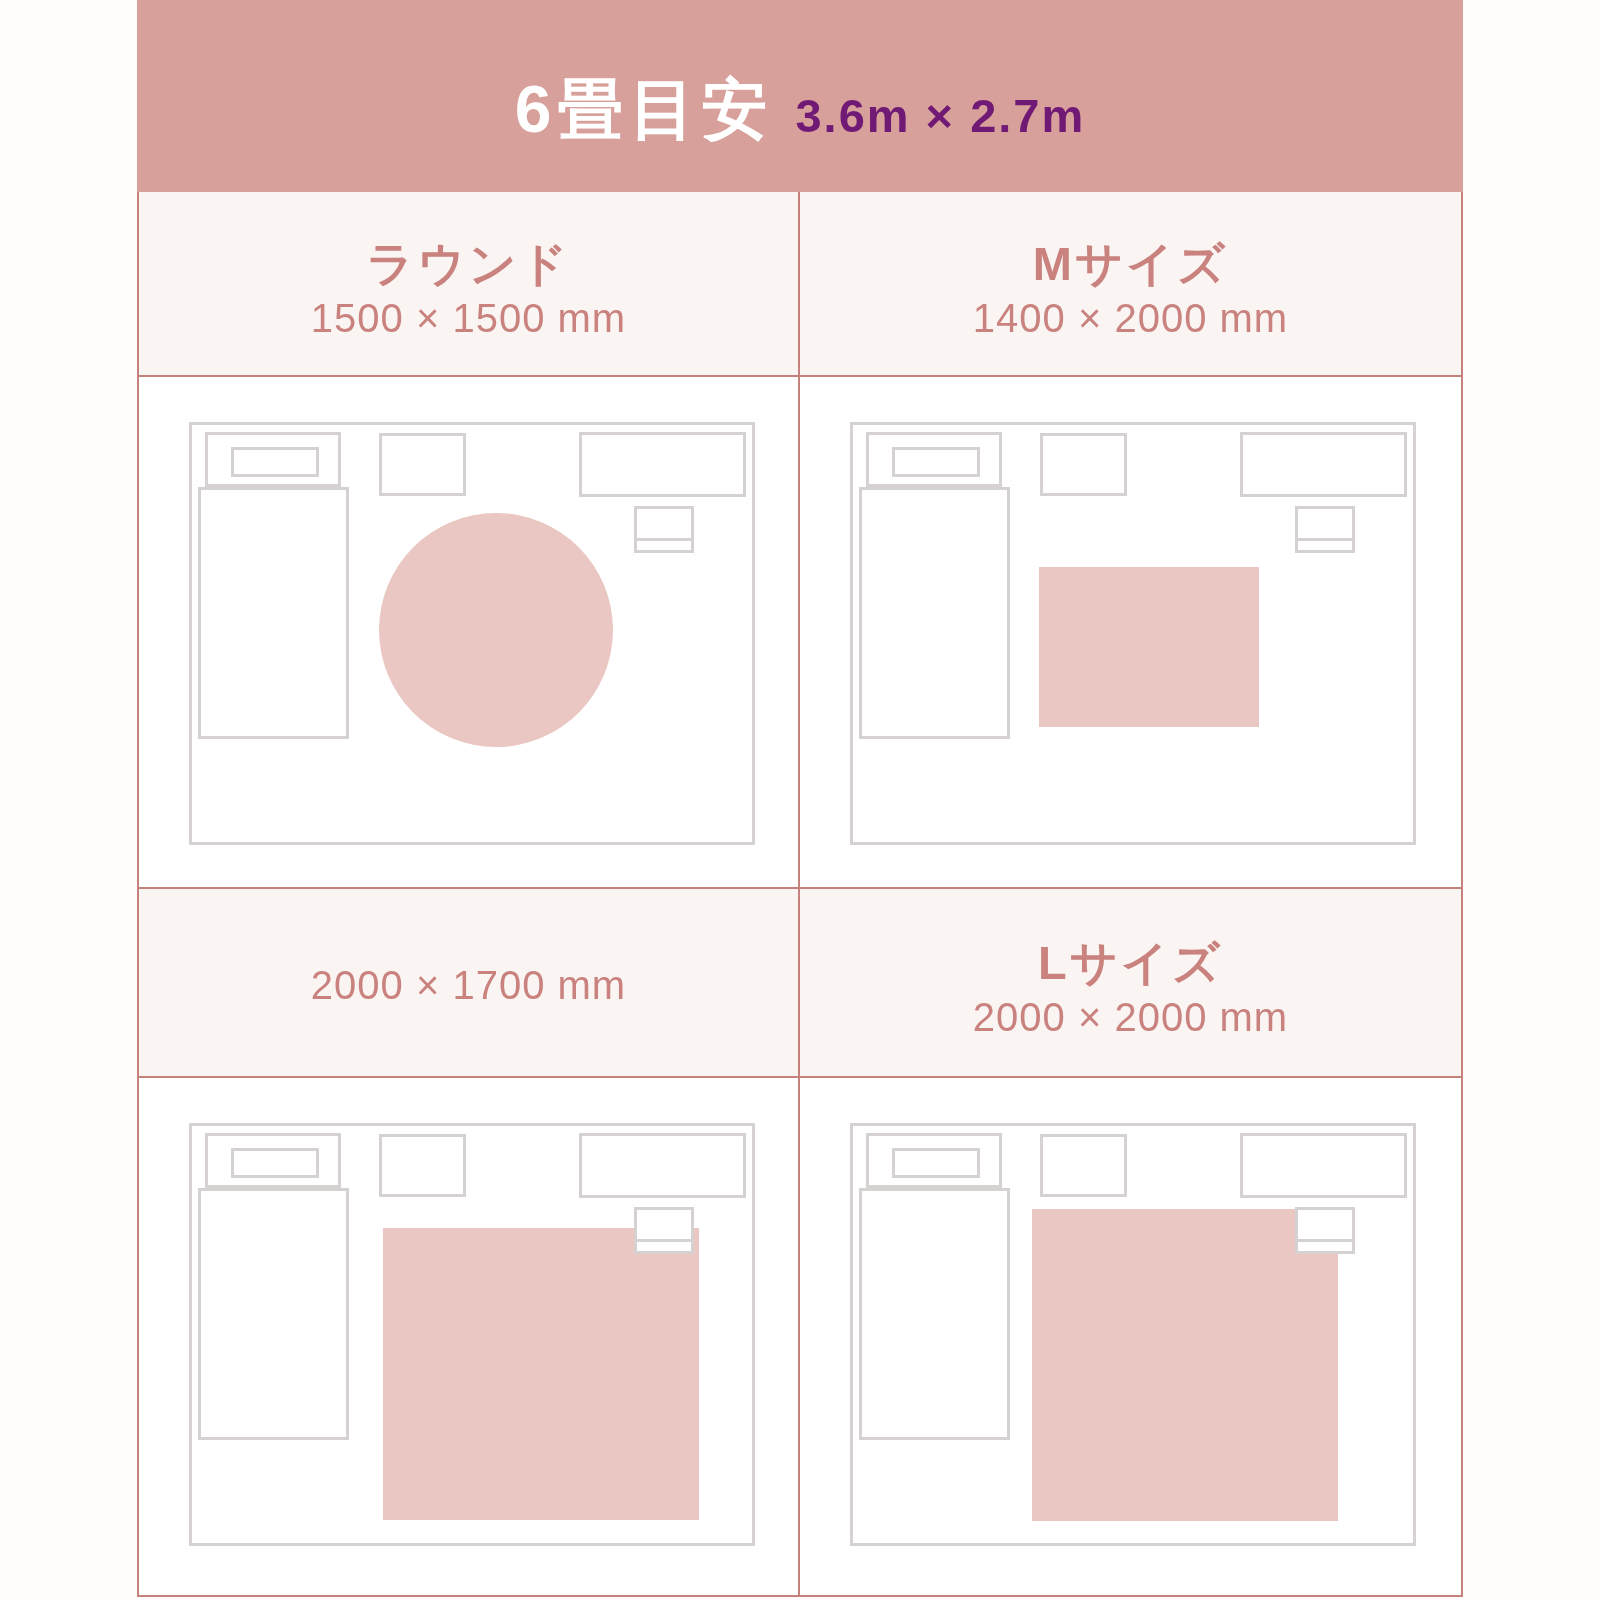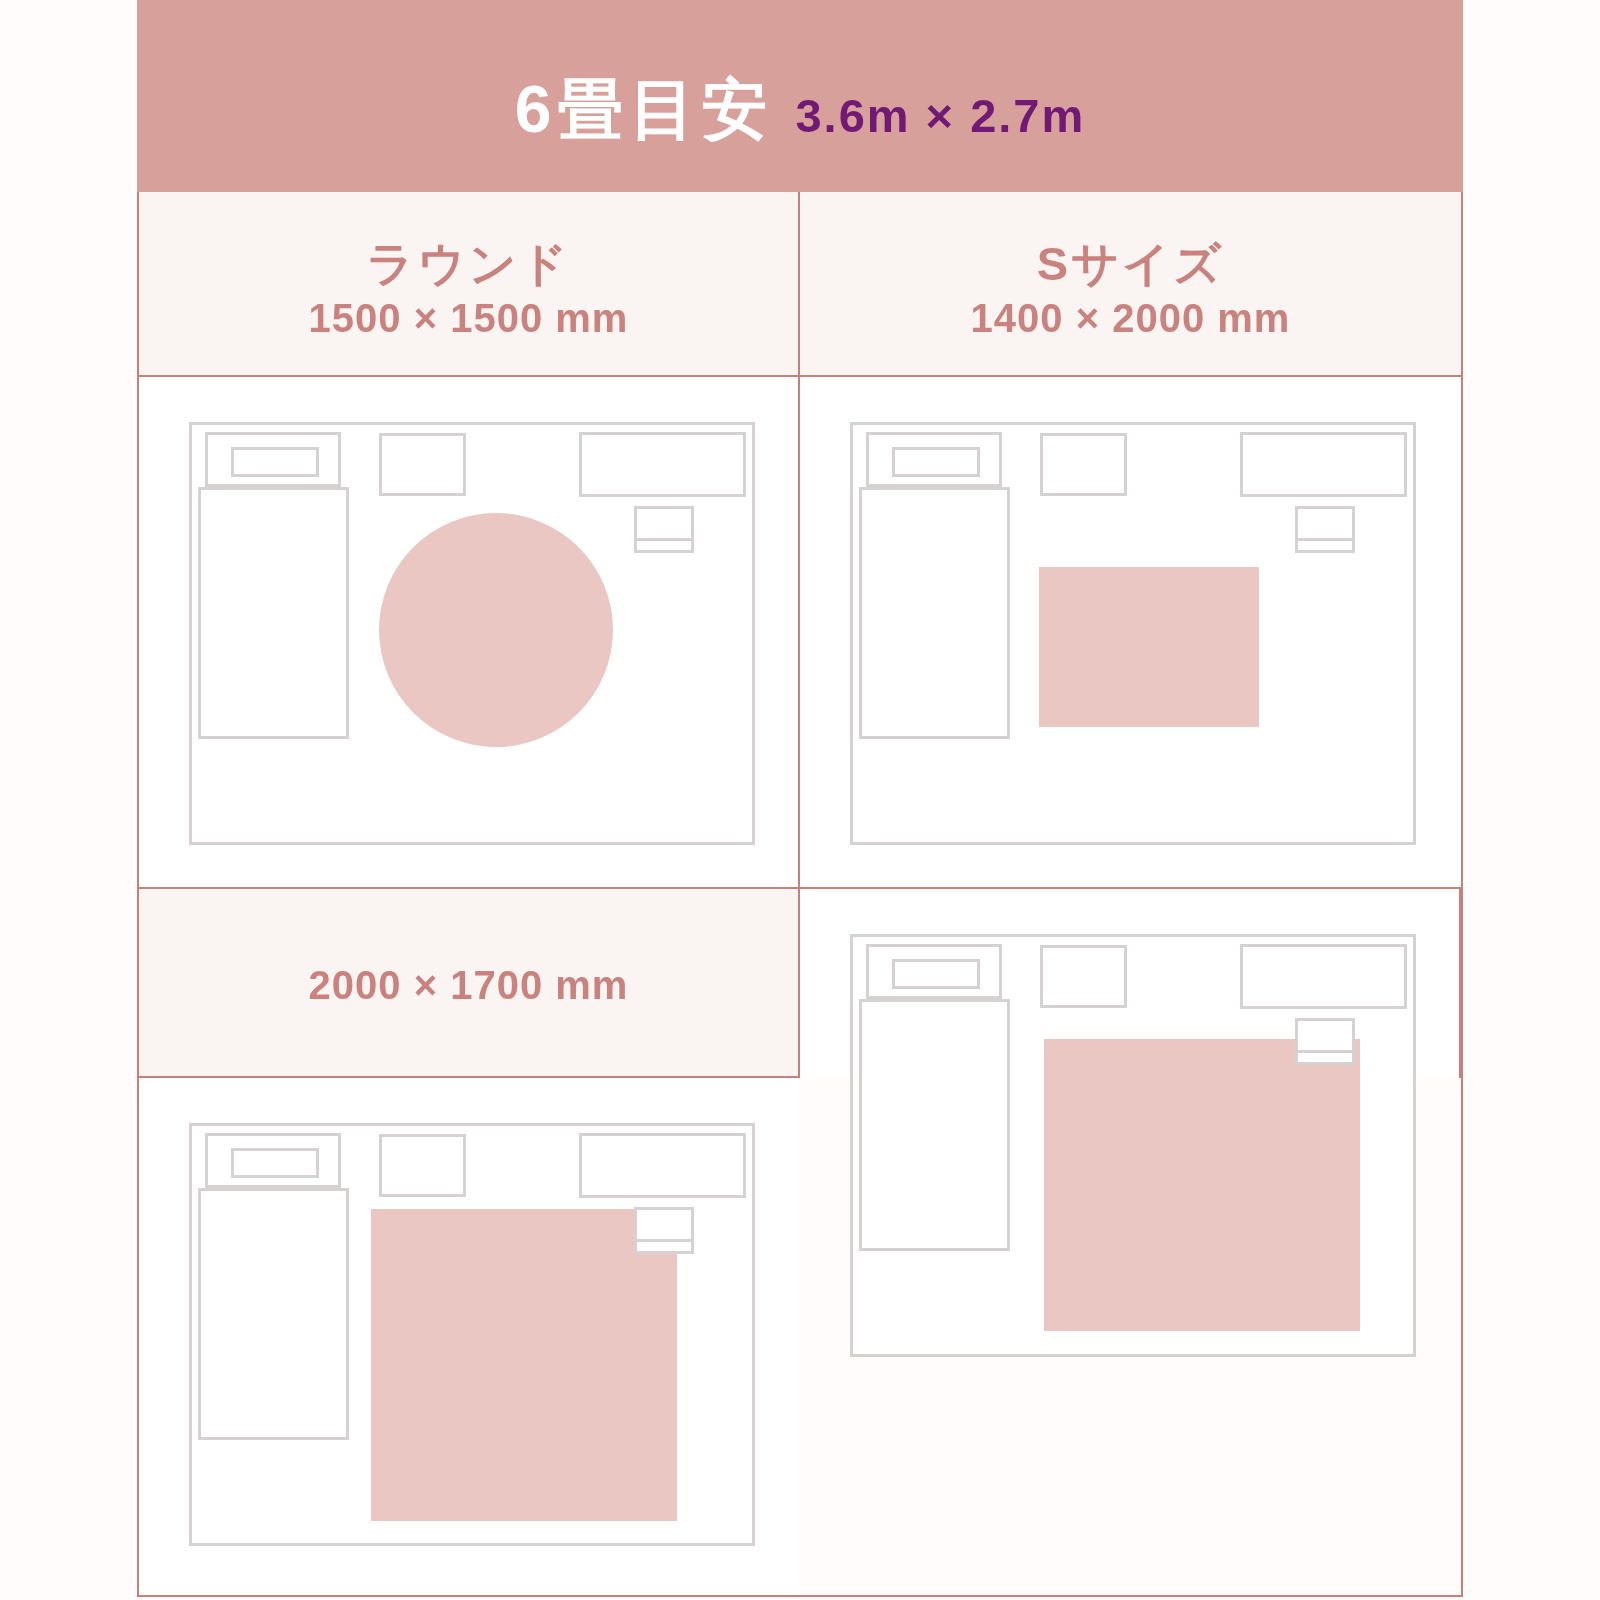--- a/index.html
+++ b/index.html
@@ -71,21 +71,21 @@
   .diagram-cell { background: #ffffff; }
   .diagram-row1 { border-bottom: 2px solid var(--grid-border, #c5827c); }
   .cell-title {
     font-size: 47px;
     font-weight: bold;
     color: var(--accent-text, #c9827e);
     letter-spacing: 3px;
   }
   .cell-dims {
     font-size: 40px;
-    font-weight: 700;
+    font-weight: 400;
     color: var(--accent-text, #c9827e);
     letter-spacing: 1px;
   }
   
   .room-outline {
     position: absolute;
     left: 50px; top: 45px;
     width: 566px; height: 423px;
     box-sizing: border-box;
     border: 3px solid var(--furn-line, #d5d2d1);
@@ -131,21 +131,21 @@
       <span class="header-sub">3.6m × 2.7m</span>
     </div>
 
     <div class="grid">
 
       <div class="cell label-cell col-left">
         <div class="cell-title">ラウンド</div>
         <div class="cell-dims">1500 × 1500 mm</div>
       </div>
       <div class="cell label-cell">
-        <div class="cell-title">Sサイズ</div>
+        <div class="cell-title">Mサイズ</div>
         <div class="cell-dims">1400 × 2000 mm</div>
       </div>
 
       <div class="cell diagram-cell diagram-row1 col-left">
         <div class="room-outline"></div>
         <div class="furn bed-headboard"></div>
         <div class="furn bed-pillow"></div>
         <div class="furn bed-body"></div>
         <div class="furn dresser"></div>
         <div class="furn desk"></div>
@@ -162,20 +162,24 @@
         <div class="furn dresser"></div>
         <div class="furn desk"></div>
         <div class="rug rug-s"></div>
         <div class="furn chair">
             <div class="chair-line"></div>
           </div>
       </div>
 
       <div class="cell label-cell col-left">
         <div class="cell-dims">2000 × 1700 mm</div>
+      </div>
+      <div class="cell label-cell">
+        <div class="cell-title">Lサイズ</div>
+        <div class="cell-dims">2000 × 2000 mm</div>
       </div>
 
       <div class="cell diagram-cell col-left">
         <div class="room-outline"></div>
         <div class="furn bed-headboard"></div>
         <div class="furn bed-pillow"></div>
         <div class="furn bed-body"></div>
         <div class="furn dresser"></div>
         <div class="furn desk"></div>
         <div class="rug rug-m"></div>

